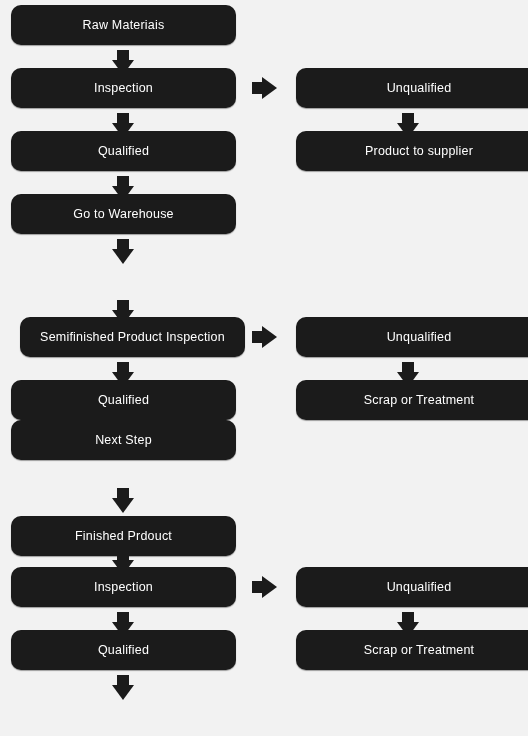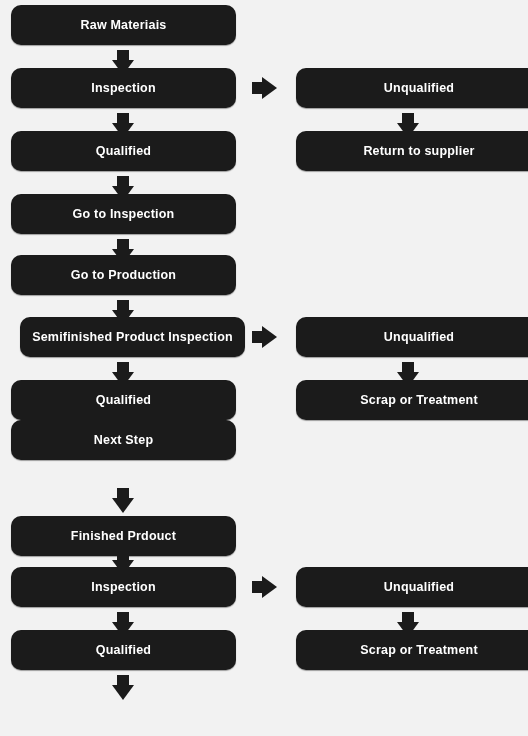--- a/index.html
+++ b/index.html
@@ -30,21 +30,21 @@
     color: #ffffff;
     display: flex;
     align-items: center;
     justify-content: center;
     box-sizing: border-box;
     padding: 0 8px;
     box-shadow: 0 1px 1px rgba(0,0,0,0.35);
   }
   .node .node-label {
     font-size: 12.5px;
-    font-weight: bold;
+    font-weight: normal;
     letter-spacing: 0.2px;
     line-height: 1;
     text-align: center;
     white-space: nowrap;
     color: #ffffff;
   }
 
   .col-left {
     left: 11px;
     width: 225px;
@@ -132,31 +132,28 @@
   <div class="node col-left" style="top:131px;">
     <span class="node-label">Qualified</span>
   </div>
 
   <div class="arrow-down" style="left:112px; top:176px;">
     <div class="stem"></div>
       <div class="head"></div>
   </div>
 
   <div class="node col-left" style="top:194px;">
-    <span class="node-label">Go to Inspection</span>
+    <span class="node-label">Go to Warehouse</span>
   </div>
 
   <div class="arrow-down" style="left:112px; top:239px;">
     <div class="stem"></div>
       <div class="head"></div>
   </div>
 
-  <div class="node col-left" style="top:255px;">
-    <span class="node-label">Go to Production</span>
-  </div>
 
   <div class="arrow-down" style="left:112px; top:300px;">
     <div class="stem"></div>
       <div class="head"></div>
   </div>
 
   <div class="node col-left" style="top:317px;margin-left:9px;">
     <span class="node-label">Semifinished Product Inspection</span>
   </div>
 
@@ -219,21 +216,21 @@
   <div class="node col-right" style="top:68px;">
     <span class="node-label">Unqualified</span>
   </div>
 
   <div class="arrow-down" style="left:397px; top:113px;">
     <div class="stem"></div>
       <div class="head"></div>
   </div>
 
   <div class="node col-right" style="top:131px;">
-    <span class="node-label">Return to supplier</span>
+    <span class="node-label">Product to supplier</span>
   </div>
 
   <div class="arrow-right" style="left:252px; top:326px;">
     <div class="stem"></div>
       <div class="head"></div>
   </div>
 
   <div class="node col-right" style="top:317px;">
     <span class="node-label">Unqualified</span>
   </div>

